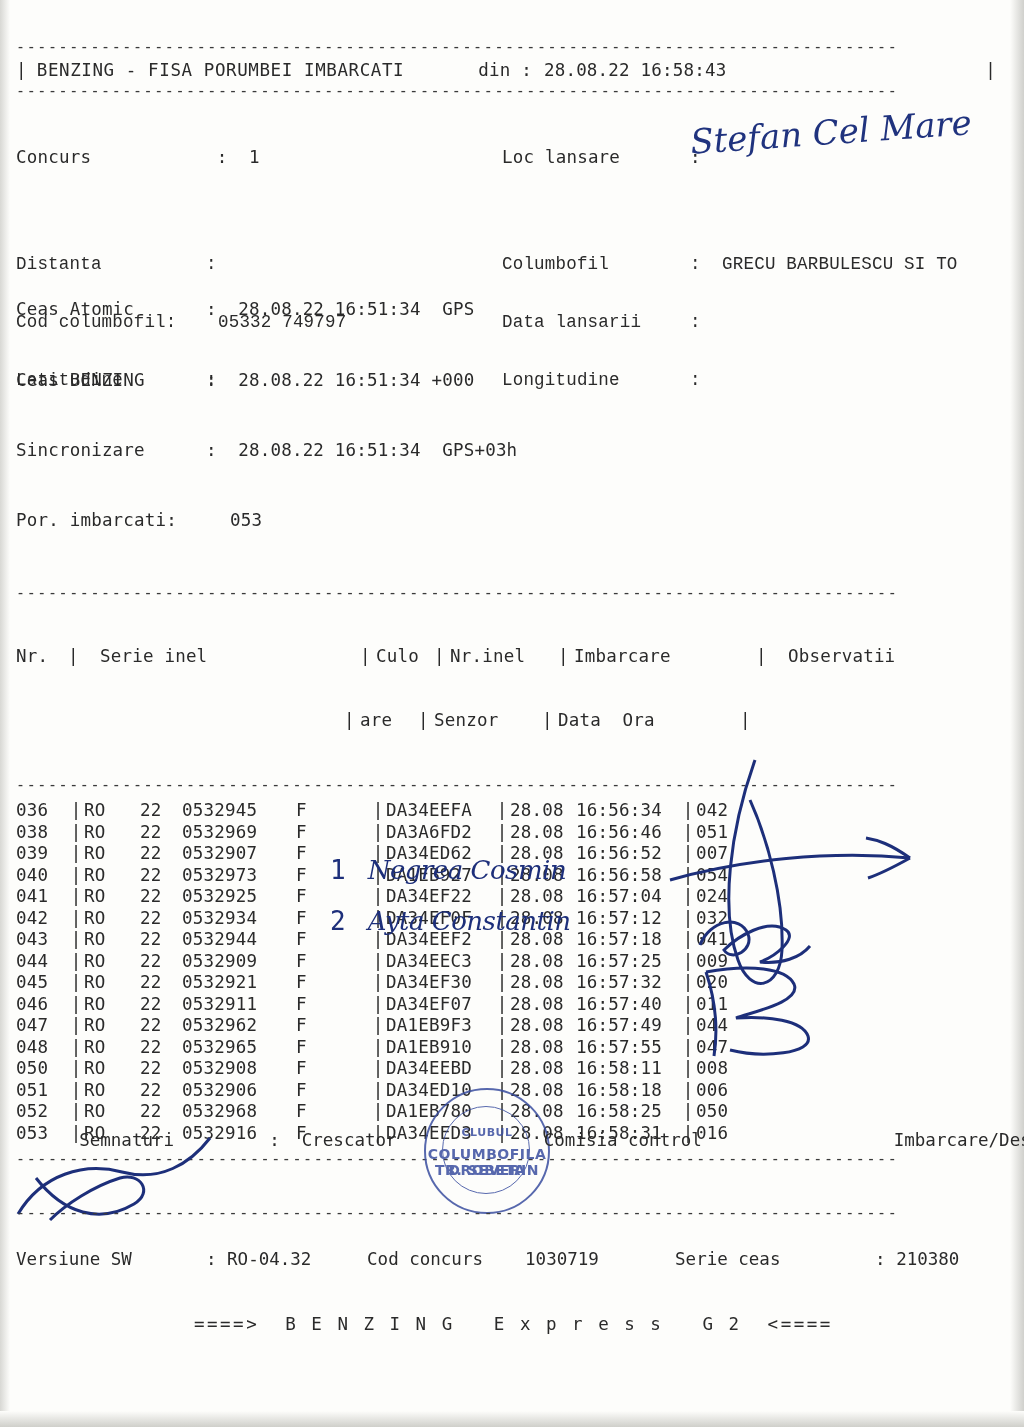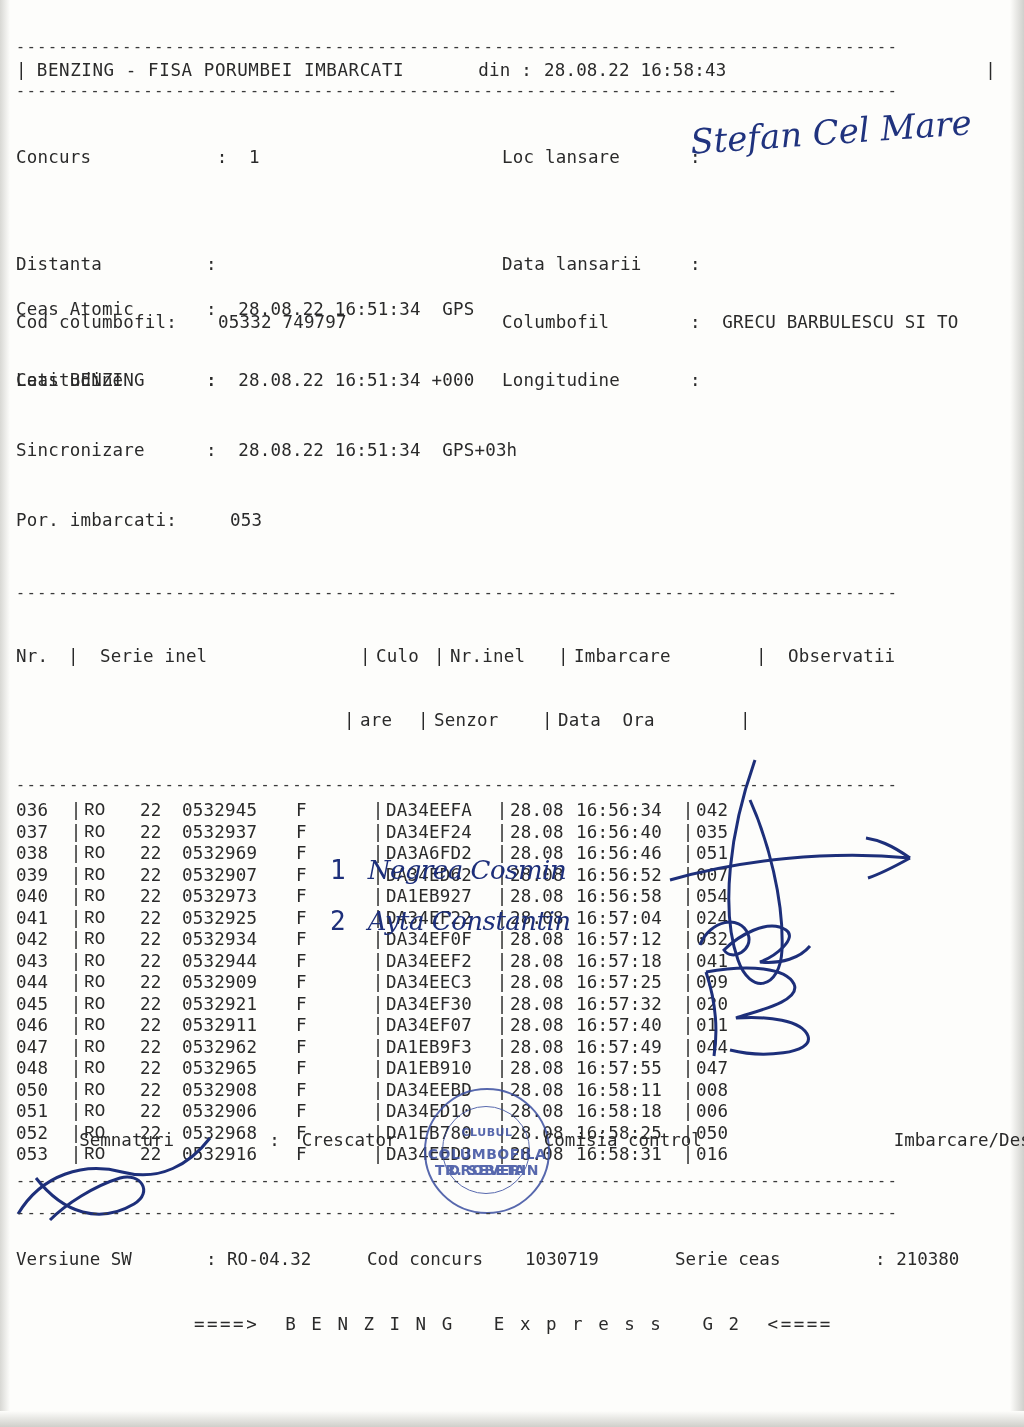--- a/index.html
+++ b/index.html
@@ -81,21 +81,21 @@
     position: absolute;
     left: 0; top: 0;
     white-space: pre;
   }
   .col-right {
     position: absolute;
     left: 486px; top: 0;
     white-space: pre;
   }
   .row { height: 25px; white-space: pre; }
-  .row.tight { height: 23px; }
+  .row.tight { height: 23px; font-family: Liberation Mono, monospace; }
 
   .clocks {
     margin-top: 12px;
     white-space: pre;
     line-height: 1.34;
   }
 
   .thead {
     margin-top: 2px;
     white-space: pre;
@@ -108,21 +108,21 @@
     font-size: 17.5px;
     line-height: 1.0;
   }
   table.rows td {
     padding: 2px 0;
     white-space: pre;
     vertical-align: top;
   }
   td.c-nr    { width: 52px; }
   td.c-bar   { width: 16px; text-align: center;}
-  td.c-ro    { width: 56px; font-family: Liberation Mono, monospace; }
+  td.c-ro    { width: 56px; }
   td.c-yr    { width: 42px; }
   td.c-serie { width: 114px; }
   td.c-cul   { width: 74px; text-align: left; padding-left: 18px;}
   td.c-bar2  { width: 16px; text-align: center;}
   td.c-sens  { width: 108px; }
   td.c-bar3  { width: 16px; text-align: center;}
   td.c-data  { width: 66px; }
   td.c-ora   { width: 104px; }
   td.c-bar4  { width: 16px; text-align: center;}
   td.c-obs   { width: 60px; }
@@ -232,22 +232,22 @@
         <div class="row"><span style="display:inline-block;width:190px">Concurs</span><span style="visibility:hidden">|</span>:&nbsp;&nbsp;<span>1</span></div>
         <div style="height:12px"></div>
         <div class="row tight"><span style="display:inline-block;width:190px">Distanta</span>:&nbsp;&nbsp;<span></span></div>
         <div class="row tight"><span style="display:inline-block;width:202px">Cod columbofil:</span><span>05332 749797</span></div>
         <div class="row tight"><span style="display:inline-block;width:190px">Latitudine</span>:&nbsp;&nbsp;<span></span></div>
       </div>
 
       <div class="col-right">
         <div class="row"><span style="display:inline-block;width:188px">Loc lansare</span>:&nbsp;&nbsp;<span></span></div>
         <div style="height:12px"></div>
+        <div class="row tight"><span style="display:inline-block;width:188px">Columbofil</span>:&nbsp;&nbsp;<span>GRECU BARBULESCU SI TO</span></div>
         <div class="row tight"><span style="display:inline-block;width:188px">Data lansarii</span>:&nbsp;&nbsp;<span></span></div>
-        <div class="row tight"><span style="display:inline-block;width:188px">Columbofil</span>:&nbsp;&nbsp;<span>GRECU BARBULESCU SI TO</span></div>
         <div class="row tight"><span style="display:inline-block;width:188px">Longitudine</span>:&nbsp;&nbsp;<span></span></div>
       </div>
     </div>
 
     <div class="clocks">
       <div><span style="display:inline-block;width:190px">Ceas Atomic</span>:&nbsp;&nbsp;<span>28.08.22 16:51:34  GPS</span></div>
       <div><span style="display:inline-block;width:190px">Ceas BENZING</span>:&nbsp;&nbsp;<span>28.08.22 16:51:34 +000</span></div>
       <div><span style="display:inline-block;width:190px">Sincronizare</span>:&nbsp;&nbsp;<span>28.08.22 16:51:34  GPS+03h</span></div>
       <div><span style="display:inline-block;width:214px">Por. imbarcati:</span><span>053</span></div>
     </div>
@@ -272,35 +272,20 @@
             <td class="c-cul">F</td>
             <td class="c-bar2">|</td>
             <td class="c-sens">DA34EEFA</td>
             <td class="c-bar3">|</td>
             <td class="c-data">28.08</td>
             <td class="c-ora">16:56:34</td>
             <td class="c-bar4">|</td>
             <td class="c-obs">042</td>
           </tr>
           <tr>
-            <td class="c-nr">037</td>
-            <td class="c-bar">|</td>
-            <td class="c-ro">RO</td>
-            <td class="c-yr">22</td>
-            <td class="c-serie">0532937</td>
-            <td class="c-cul">F</td>
-            <td class="c-bar2">|</td>
-            <td class="c-sens">DA34EF24</td>
-            <td class="c-bar3">|</td>
-            <td class="c-data">28.08</td>
-            <td class="c-ora">16:56:40</td>
-            <td class="c-bar4">|</td>
-            <td class="c-obs">035</td>
-          </tr>
-          <tr>
             <td class="c-nr">038</td>
             <td class="c-bar">|</td>
             <td class="c-ro">RO</td>
             <td class="c-yr">22</td>
             <td class="c-serie">0532969</td>
             <td class="c-cul">F</td>
             <td class="c-bar2">|</td>
             <td class="c-sens">DA3A6FD2</td>
             <td class="c-bar3">|</td>
             <td class="c-data">28.08</td>

